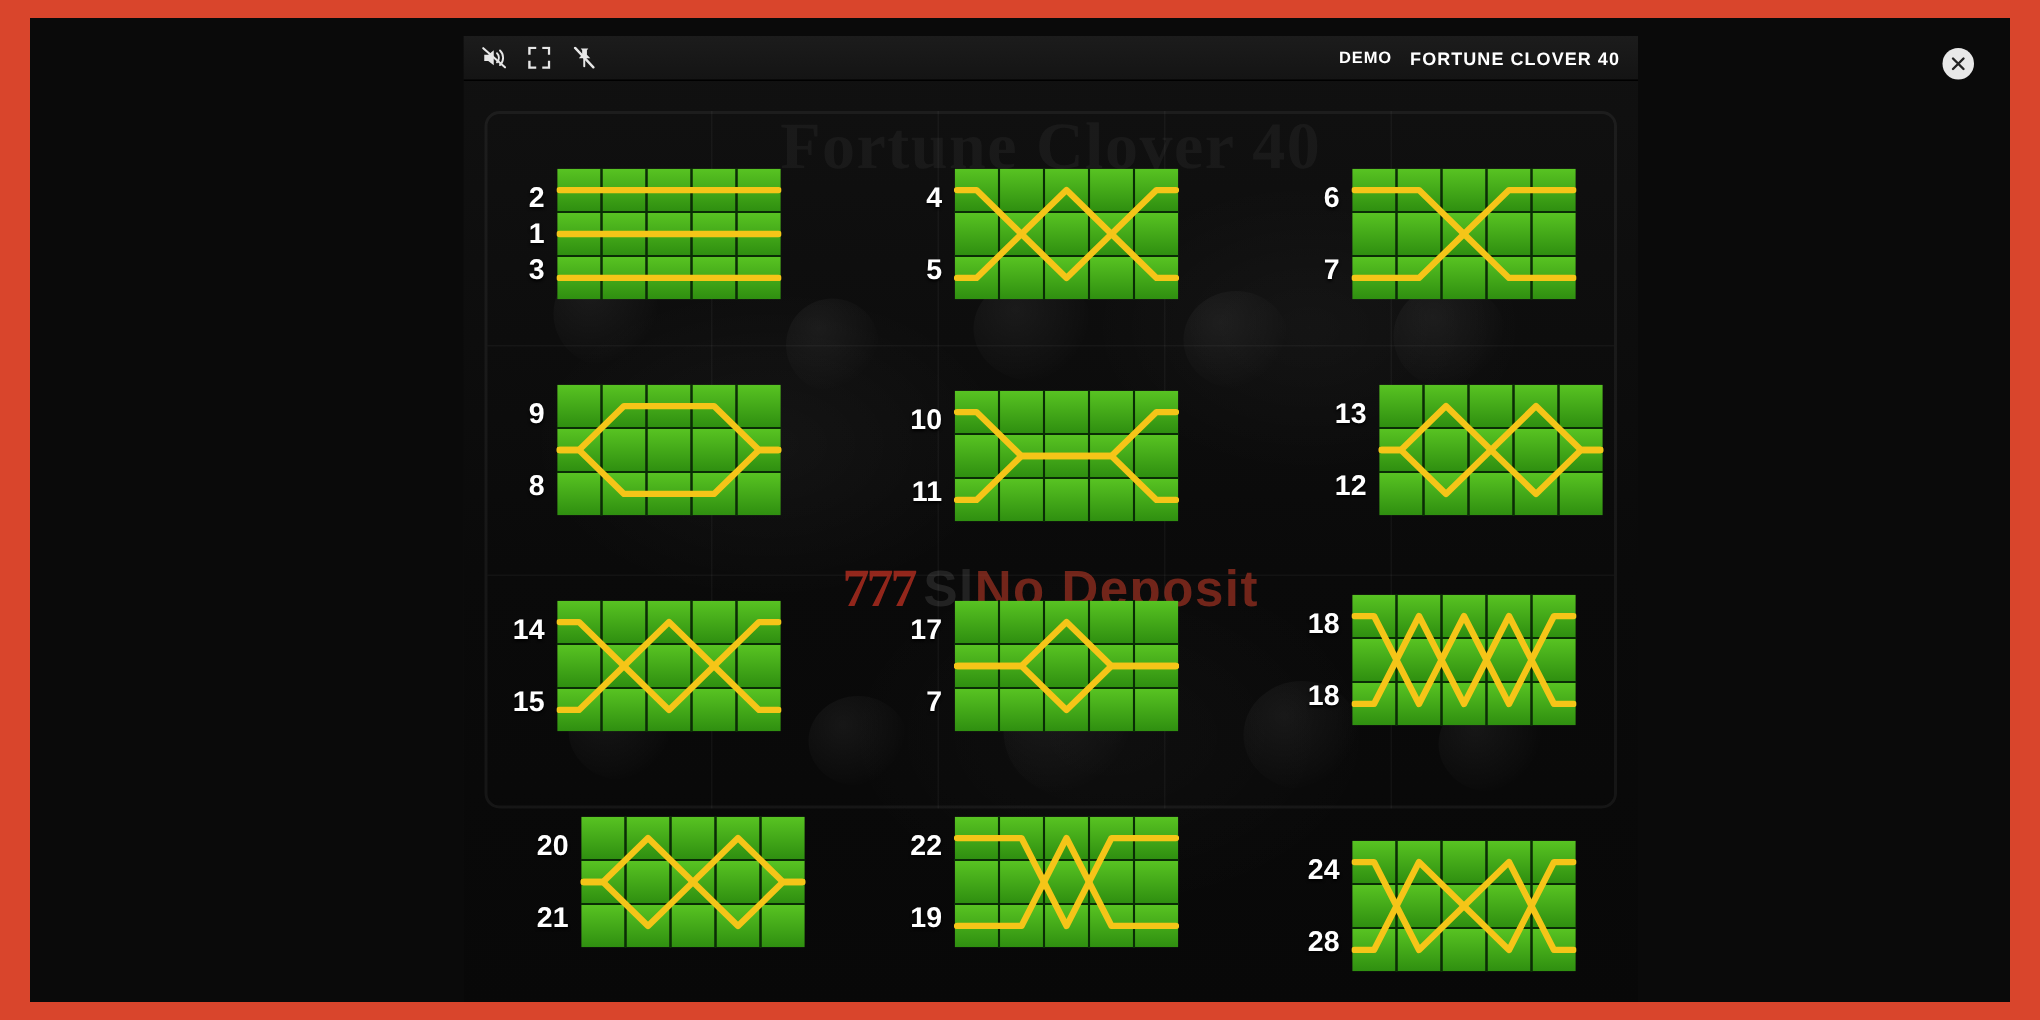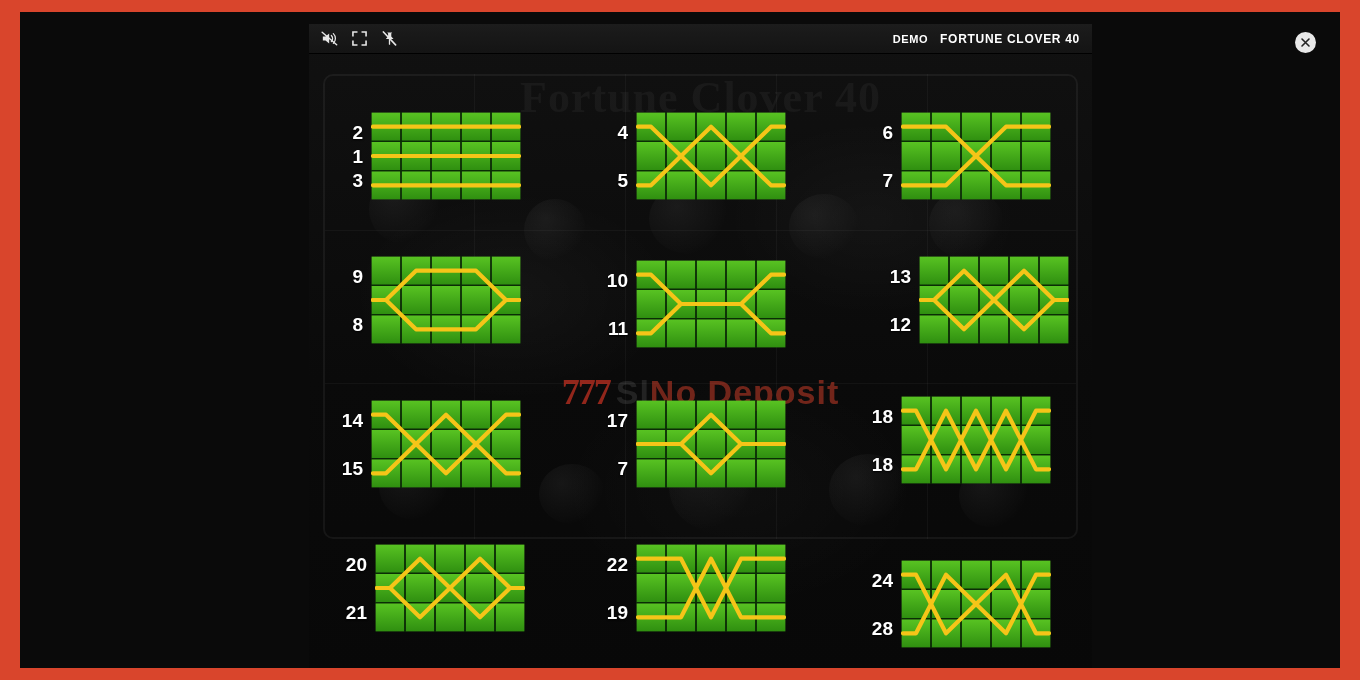--- a/index.html
+++ b/index.html
@@ -578,21 +578,21 @@
                 <line x1="60" y1="0" x2="60" y2="88" stroke="#0a2d05" stroke-width="1.4"></line>
                 <line x1="90" y1="0" x2="90" y2="88" stroke="#0a2d05" stroke-width="1.4"></line>
                 <line x1="120" y1="0" x2="120" y2="88" stroke="#0a2d05" stroke-width="1.4"></line>
                 <line x1="0" y1="29.333333333333332" x2="150" y2="29.333333333333332" stroke="#0a2d05" stroke-width="1.4"></line>
                 <line x1="0" y1="58.666666666666664" x2="150" y2="58.666666666666664" stroke="#0a2d05" stroke-width="1.4"></line>
                 <polyline points="2.0,14.7 15.0,14.7 45.0,73.3 75.0,14.7 105.0,73.3 135.0,14.7 148.0,14.7" fill="none" stroke="#f5c518" stroke-width="4.2" stroke-linejoin="round" stroke-linecap="round"></polyline>
                 <polyline points="2.0,73.3 15.0,73.3 45.0,14.7 75.0,73.3 105.0,14.7 135.0,73.3 148.0,73.3" fill="none" stroke="#f5c518" stroke-width="4.2" stroke-linejoin="round" stroke-linecap="round"></polyline>
               </svg>
             </div>
           </div>
-          <div class="pl-cell" style="left: 4px; top: 520px;">
+          <div class="pl-cell" style="left: 16px; top: 520px;">
             <div class="pl-num top">20</div>
             <div class="pl-num bottom">21</div>
             <div class="pl-board">
               <svg width="150" height="88" viewBox="0 0 150 88">
                 <defs>
                   <linearGradient id="g9" x1="0" y1="0" x2="0" y2="1">
                     <stop offset="0" stop-color="#58c322"></stop>
                     <stop offset="1" stop-color="#2f8f10"></stop>
                   </linearGradient>
                 </defs>

